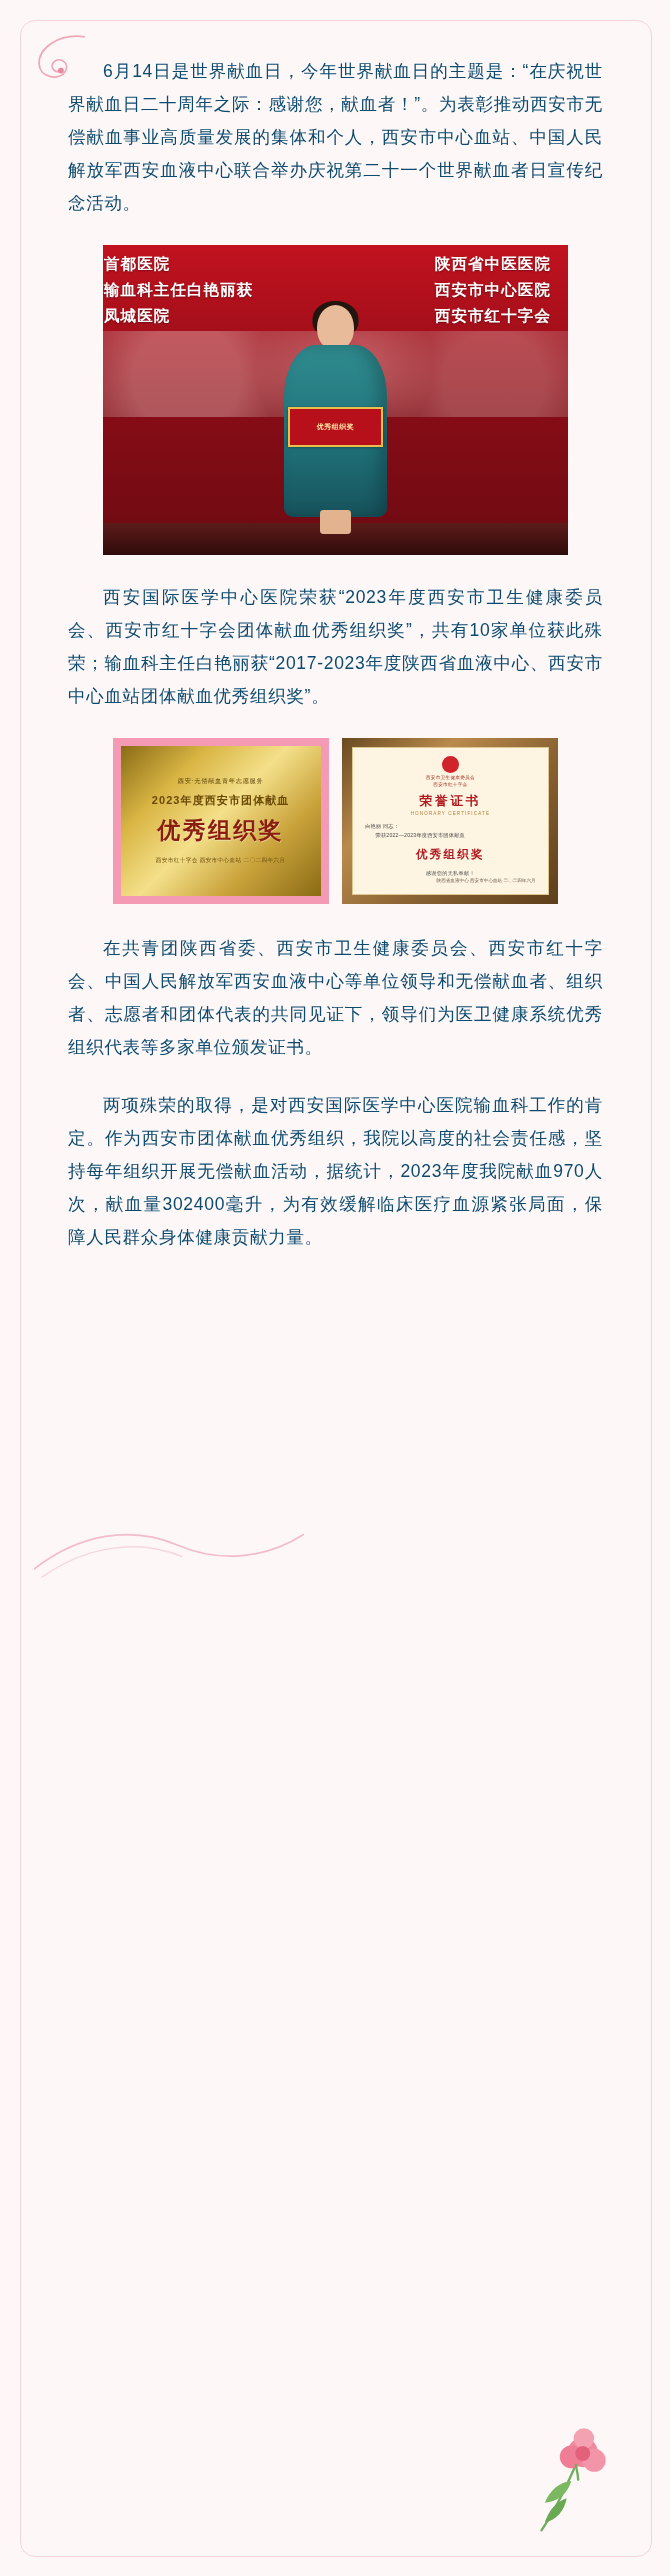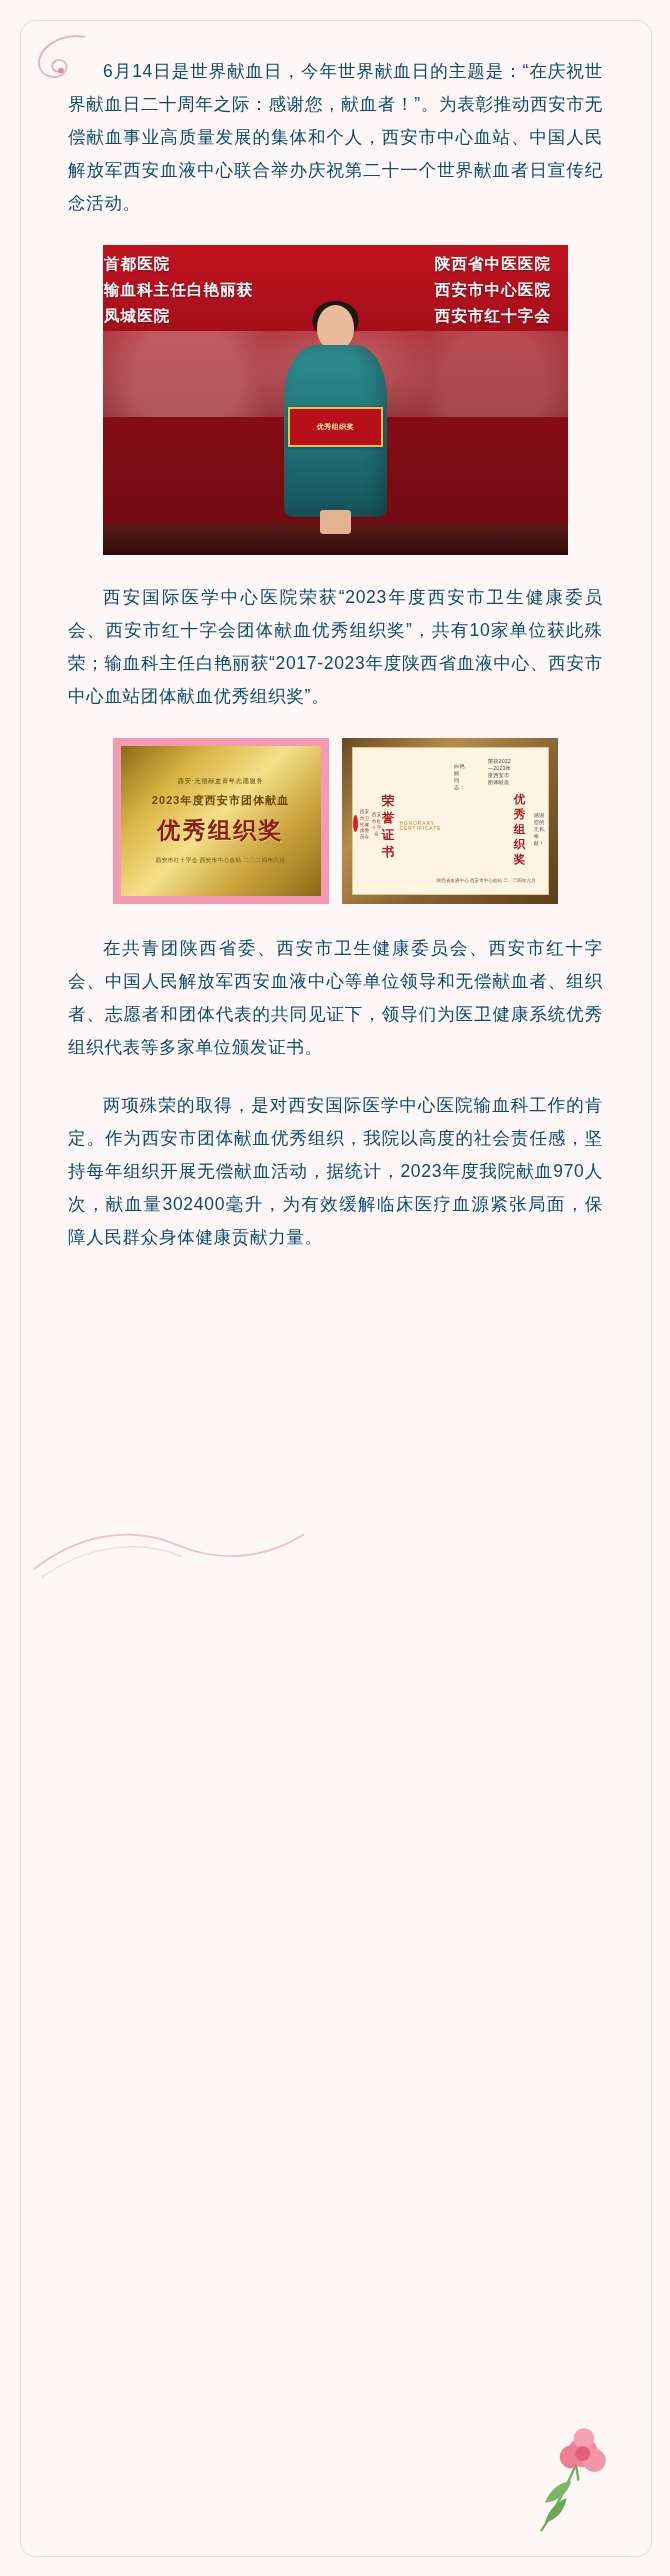--- a/index.html
+++ b/index.html
@@ -255,21 +255,21 @@
     background: linear-gradient(135deg,#6a4a22 0%, #b98a4c 30%, #8a6233 60%, #5d3f1c 100%);
     padding: 9.2px;
     box-sizing: border-box;
   }
   .cert-inner {
     width: 100%; height: 100%;
     background: #fdf4e2;
     border: 1.7px solid #e0c68f;
     box-sizing: border-box;
     display: flex;
-    flex-direction: row;
+    flex-direction: column;
     align-items: center;
     padding-top: 8px;
     position: relative;
   }
   .cert-logo {
     width: 17px; height: 17px;
     border-radius: 50%;
     background: #d0232b;
     margin-bottom: 2.3px;
   }

